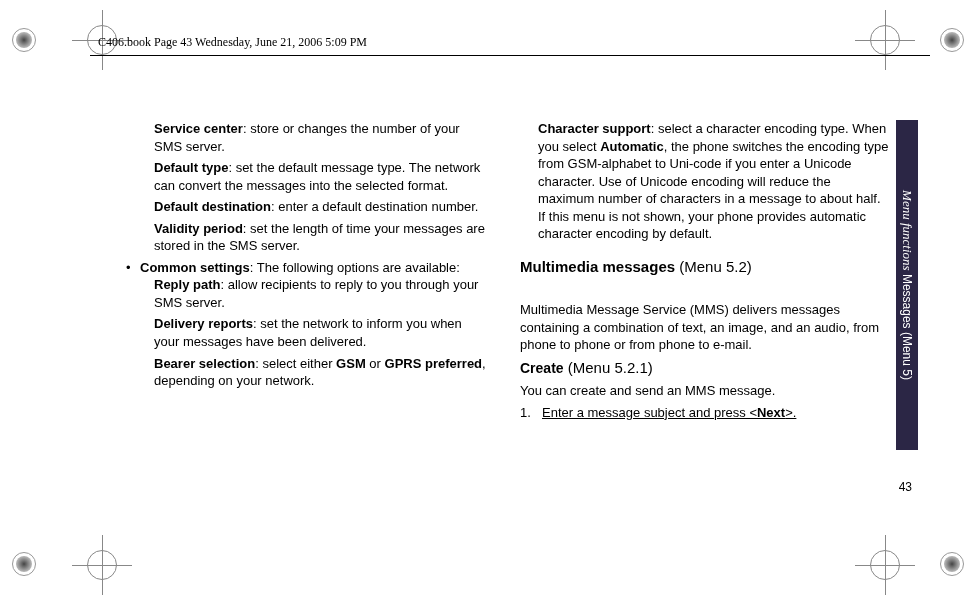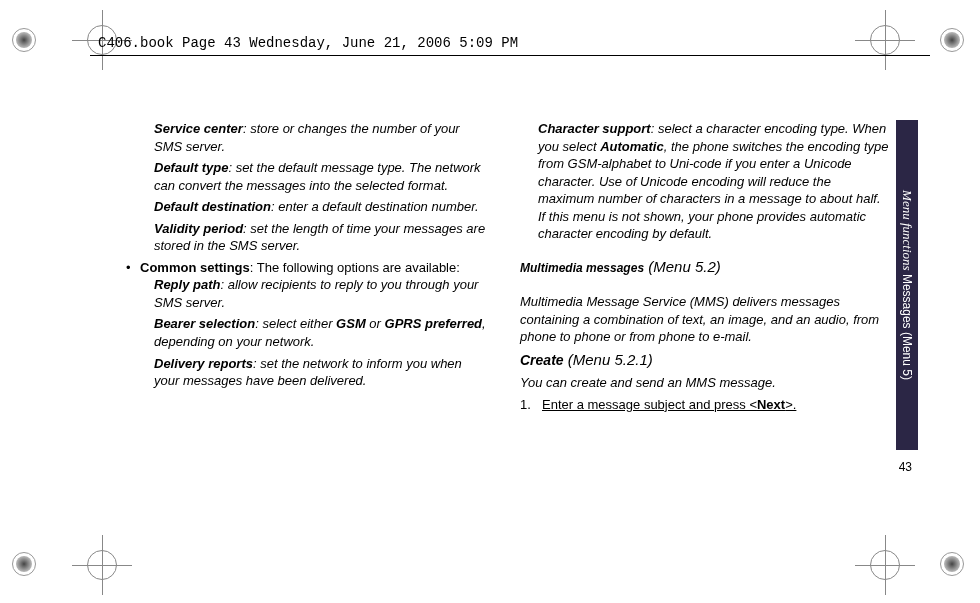--- a/index.html
+++ b/index.html
@@ -8,42 +8,42 @@
   .crop-mark { position: absolute; pointer-events: none; }
   .crop-dot { width: 24px; height: 24px; border: 1px solid #999; border-radius: 50%; position: absolute; display: flex; align-items: center; justify-content: center; }
   .crop-dot::after { content: ''; width: 16px; height: 16px; background: radial-gradient(circle, #444 0%, #aaa 60%, #ddd 100%); border-radius: 50%; display: block; }
   .crop-cross { position: absolute; width: 60px; height: 60px; }
   .crop-cross::before, .crop-cross::after { content: ''; position: absolute; background: #888; }
   .crop-cross::before { width: 100%; height: 1px; top: 50%; left: 0; }
   .crop-cross::after  { width: 1px; height: 100%; left: 50%; top: 0; }
   .crop-cross .circ { position: absolute; width: 30px; height: 30px; border: 1px solid #888; border-radius: 50%; top: 15px; left: 15px; }
   
   .header-rule { position: absolute; left: 90px; right: 50px; top: 55px; border-top: 1px solid #000; }
-  .header-text { position: absolute; left: 98px; top: 35px; font-family: Liberation Mono, monospace; font-size: 14px; }
+  .header-text { position: absolute; left: 98px; top: 35px; font-family: Liberation Serif, serif; font-size: 12px; }
   
   .content { position: absolute; left: 120px; top: 120px; right: 60px; bottom: 95px; display: flex; gap: 30px; }
   .col { flex: 1; font-size: 13px; line-height: 1.35; }
-  .col p { margin-bottom: 4px; font-style: italic; }
+  .col p { margin-bottom: 4px; }
   .indent-1 { padding-left: 34px; }
   .bullet-row { display: flex; }
   .bullet-row .bullet { width: 20px; flex-shrink: 0; text-align: left; padding-left: 6px; }
   .bullet-row .btext { flex: 1; }
   .num-row { display: flex; margin-top: 4px; }
   .num-row .num { width: 22px; flex-shrink: 0; }
   .num-row .ntext { flex: 1; text-decoration: underline; }
   b { font-weight: bold; }
-  .section-h { font-weight: bold; font-size: 12px; display: inline; }
+  .section-h { font-weight: bold; font-size: 15px; display: inline; }
   .section-m { font-size: 15px; }
   .sub-h { font-weight: bold; font-size: 14px; display: inline; }
   
   .side-tab { position: absolute; right: 62px; top: 120px; width: 22px; height: 330px; background: #2b2645; color: #fff; }
   .side-tab .rot { position: absolute; left: 50%; top: 50%; transform: translate(-50%, -50%) rotate(90deg); white-space: nowrap; font-size: 12px; }
   .side-tab .rot .ital { font-style: italic; font-family: Georgia, serif; font-size: 13px; }
   
-  .page-num { position: absolute; right: 68px; top: 460px; font-size: 12px; }
+  .page-num { position: absolute; right: 68px; top: 480px; font-size: 12px; }
 </style>
 </head>
 <body>
 
 <div class="crop-mark">
     <div class="crop-dot" style="top:28px; left:12px;"></div>
   </div>
 <div class="crop-mark">
     <div class="crop-cross" style="top:10px; left:72px;">
       <div class="circ"></div>
@@ -87,28 +87,28 @@
   <div class="col">
     <p class="indent-1"><b>Service center</b><span>: store or changes the number of your SMS server.</span></p>
     <p class="indent-1"><b>Default type</b><span>: set the default message type. The network can convert the messages into the selected format.</span></p>
     <p class="indent-1"><b>Default destination</b><span>: enter a default destination number.</span></p>
     <p class="indent-1"><b>Validity period</b><span>: set the length of time your messages are stored in the SMS server.</span></p>
     <div class="bullet-row">
       <div class="bullet">•</div>
       <div class="btext"><b>Common settings</b><span>: The following options are available:</span></div>
     </div>
     <p class="indent-1"><b>Reply path</b><span>: allow recipients to reply to you through your SMS server.</span></p>
+    <p class="indent-1"><b>Delivery reports</b><span>: set the network to inform you when your messages have been delivered.</span></p>
     <p class="indent-1"><b>Bearer selection</b><span>: select either </span><b>GSM</b><span> or </span><b>GPRS preferred</b><span>, depending on your network.</span></p>
-    <p class="indent-1"><b>Delivery reports</b><span>: set the network to inform you when your messages have been delivered.</span></p>
   </div>
 
   <div class="col" style="padding-right: 30px;">
     <p class="indent-1" style="padding-left:18px;"><b>Character support</b><span>: select a character encoding type. When you select </span><b>Automatic</b><span>, the phone switches the encoding type from GSM-alphabet to Uni-code if you enter a Unicode character. Use of Unicode encoding will reduce the maximum number of characters in a message to about half. If this menu is not shown, your phone provides automatic character encoding by default.</span></p>
     <p style="margin-top:14px;"><span class="section-h">Multimedia messages</span><span class="section-m"> (Menu 5.2)</span></p>
-    <p style="margin-top:16px;">Multimedia Message Service (MMS) delivers messages containing a combination of text, an image, and an audio, from phone to phone or from phone to e-mail.</p>
+    <p style="margin-top:24px;">Multimedia Message Service (MMS) delivers messages containing a combination of text, an image, and an audio, from phone to phone or from phone to e-mail.</p>
     <p style=""><span class="sub-h">Create</span><span class="section-m"> (Menu 5.2.1)</span></p>
     <p style="margin-top:4px;">You can create and send an MMS message.</p>
     <div class="num-row">
       <div class="num">1.</div>
       <div class="ntext"><span>Enter a message subject and press &lt;</span><b>Next</b><span>&gt;.</span></div>
     </div>
   </div>
 </div>
 
 <div class="page-num">43</div>

